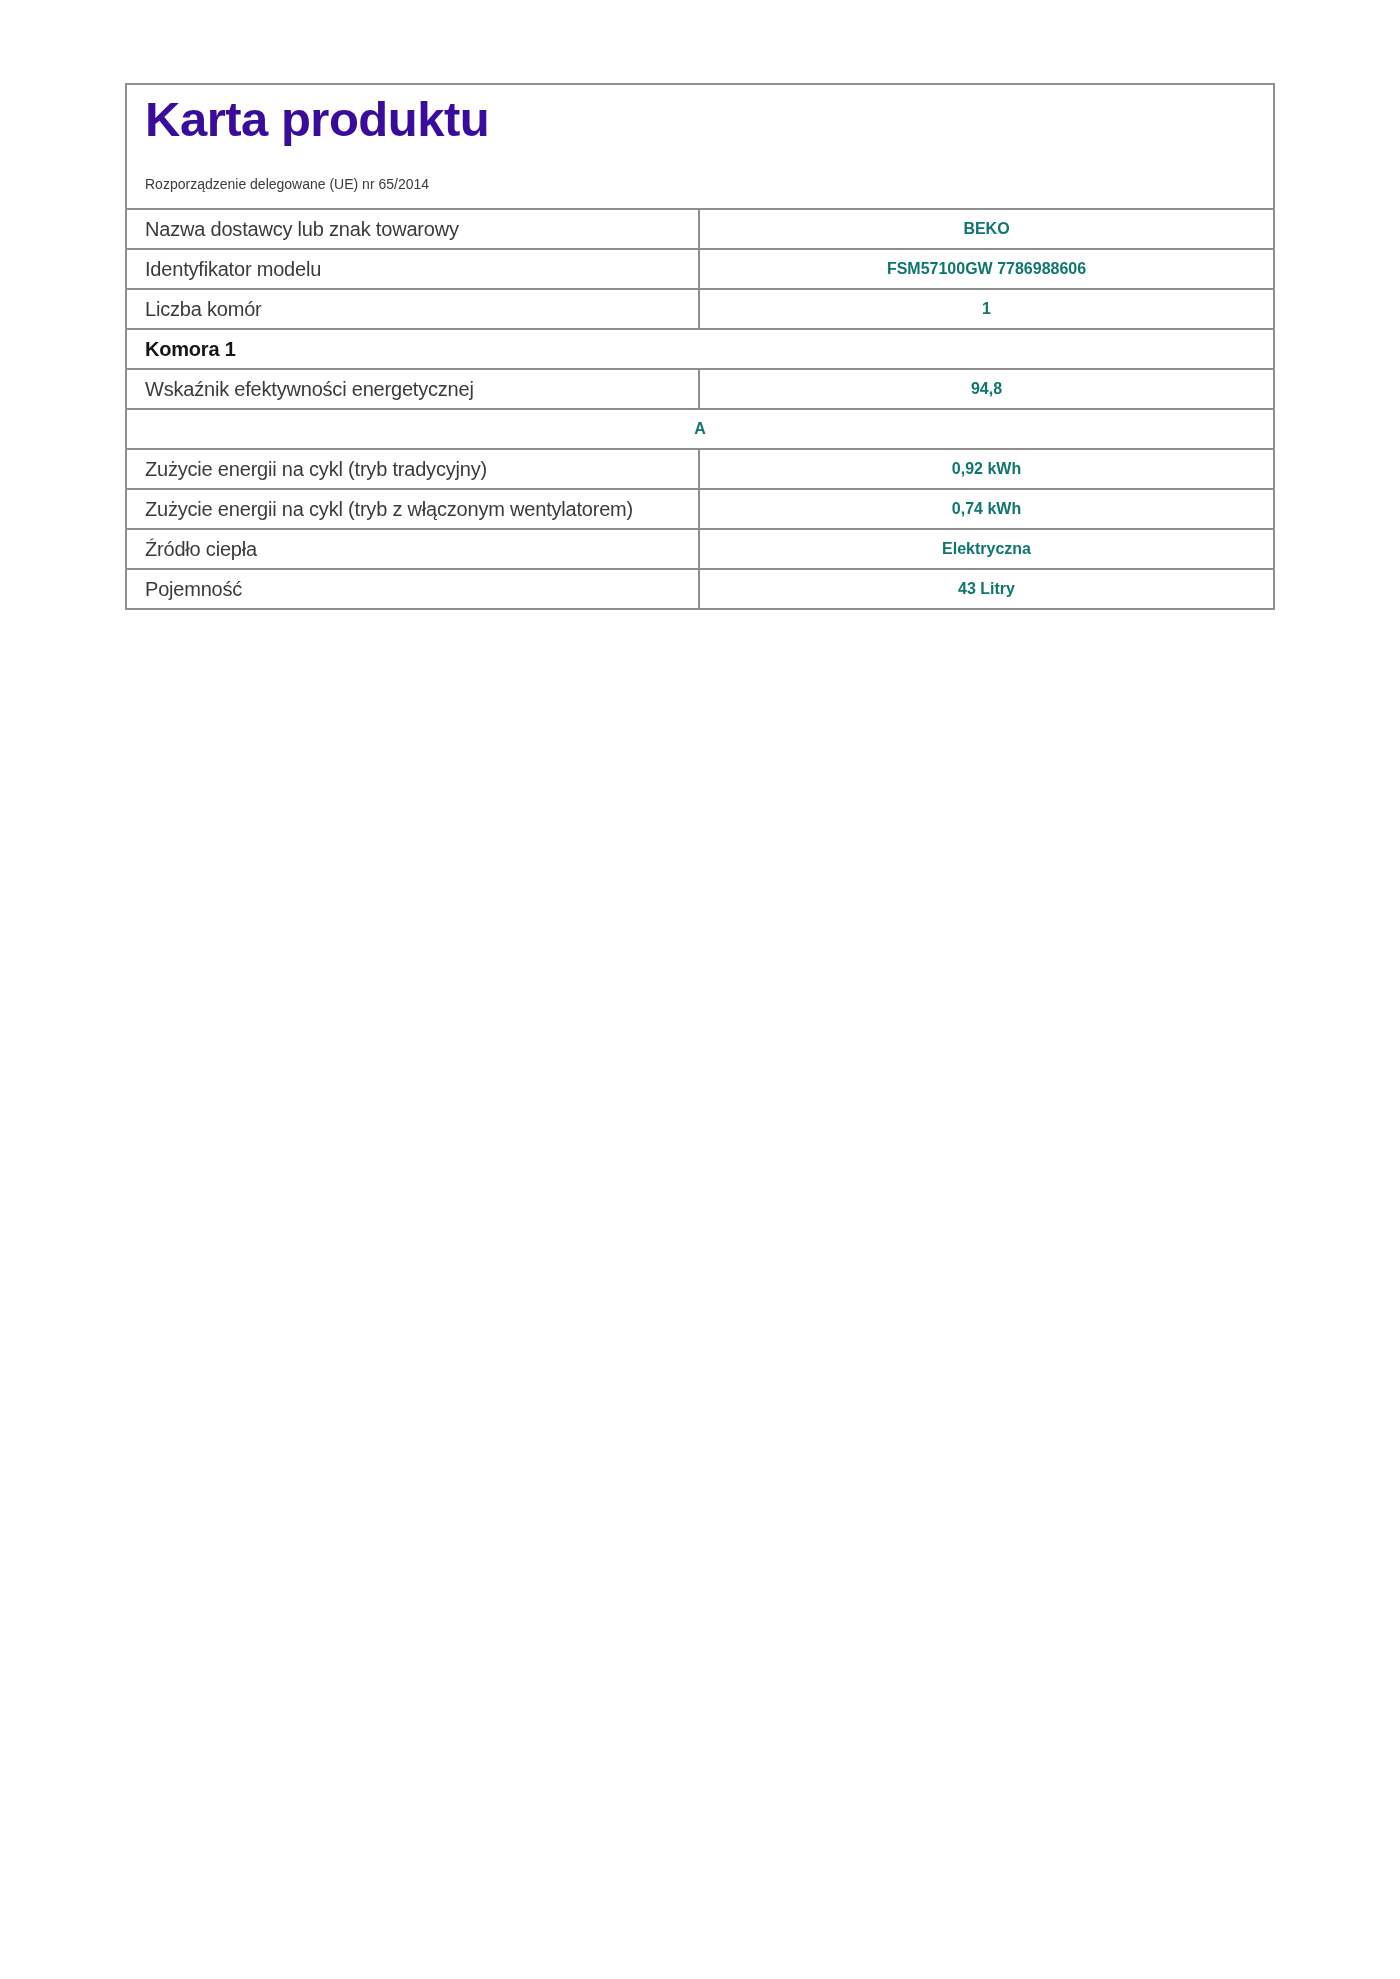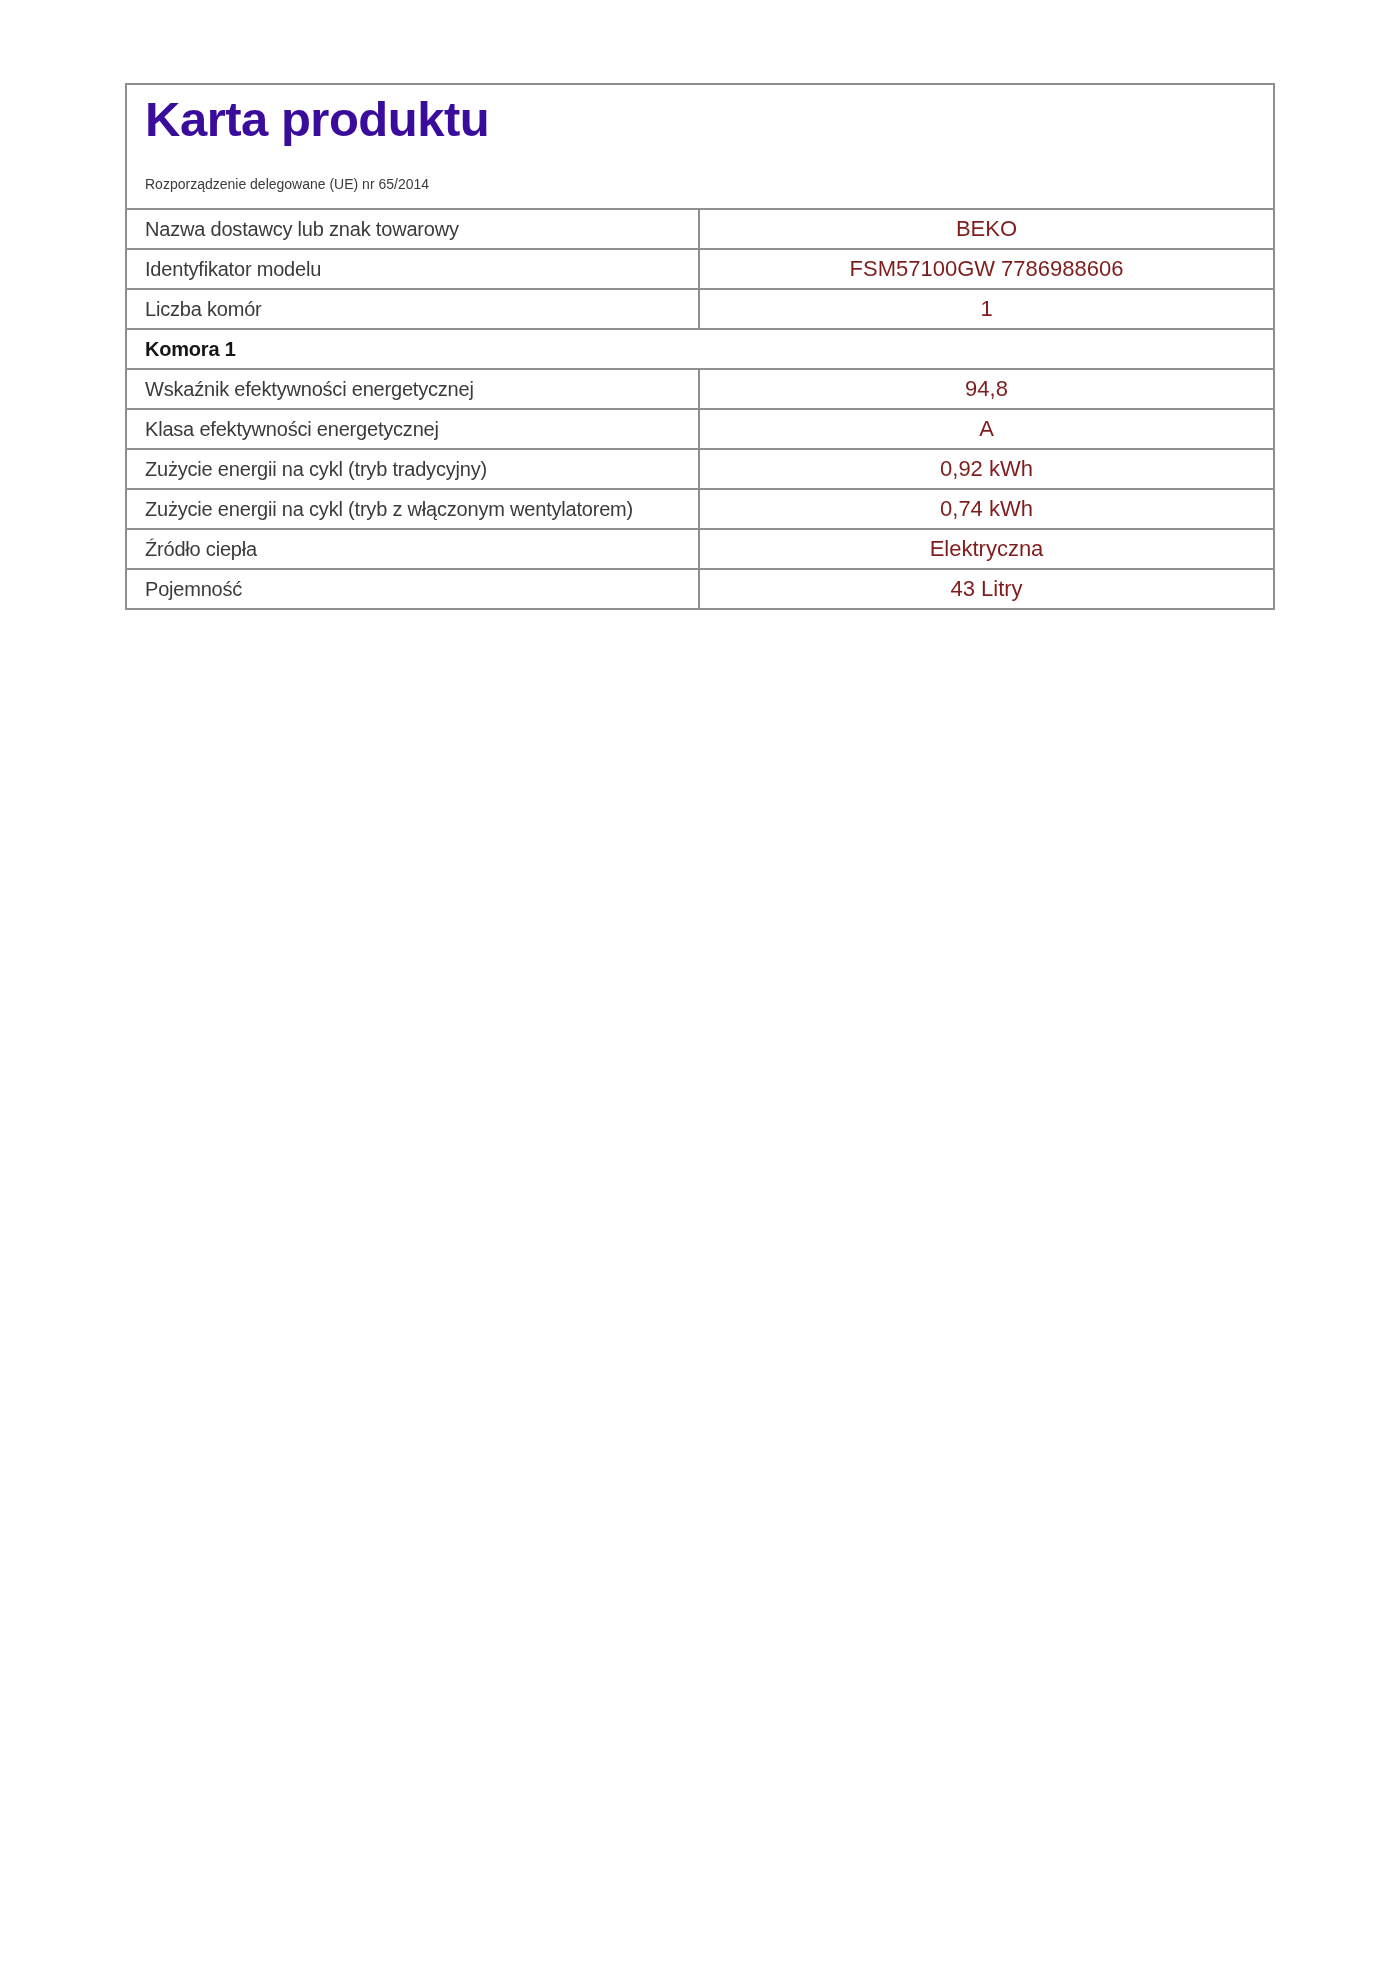--- a/index.html
+++ b/index.html
@@ -62,23 +62,23 @@
     padding-left: 18px;
     padding-right: 22px;
     font-size: 20px;
     letter-spacing: -0.2px;
     color: #3b3b3b;
     white-space: nowrap;
   }
   .cell.value {
     flex: 1 1 auto;
     justify-content: center;
-    font-size: 22px;
-    font-weight: normal;
-    color: #7f1d1d;
+    font-size: 16px;
+    font-weight: bold;
+    color: #0f766e;
     white-space: nowrap;
   }
   .row.section .cell.label {
     flex: 1 1 100%;
     border-right: none;
     font-weight: bold;
     color: #151515;
   }
   .page-footer {
     position: absolute;
@@ -122,21 +122,20 @@
       <div class="row section">
         <div class="cell label">Komora 1</div>
       </div>
 
       <div class="row">
         <div class="cell label">Wskaźnik efektywności energetycznej</div>
         <div class="cell value">94,8</div>
       </div>
 
       <div class="row">
-        <div class="cell label">Klasa efektywności energetycznej</div>
         <div class="cell value">A</div>
       </div>
 
       <div class="row">
         <div class="cell label">Zużycie energii na cykl (tryb tradycyjny)</div>
         <div class="cell value">0,92 kWh</div>
       </div>
 
       <div class="row">
         <div class="cell label">Zużycie energii na cykl (tryb z włączonym wentylatorem)</div>

